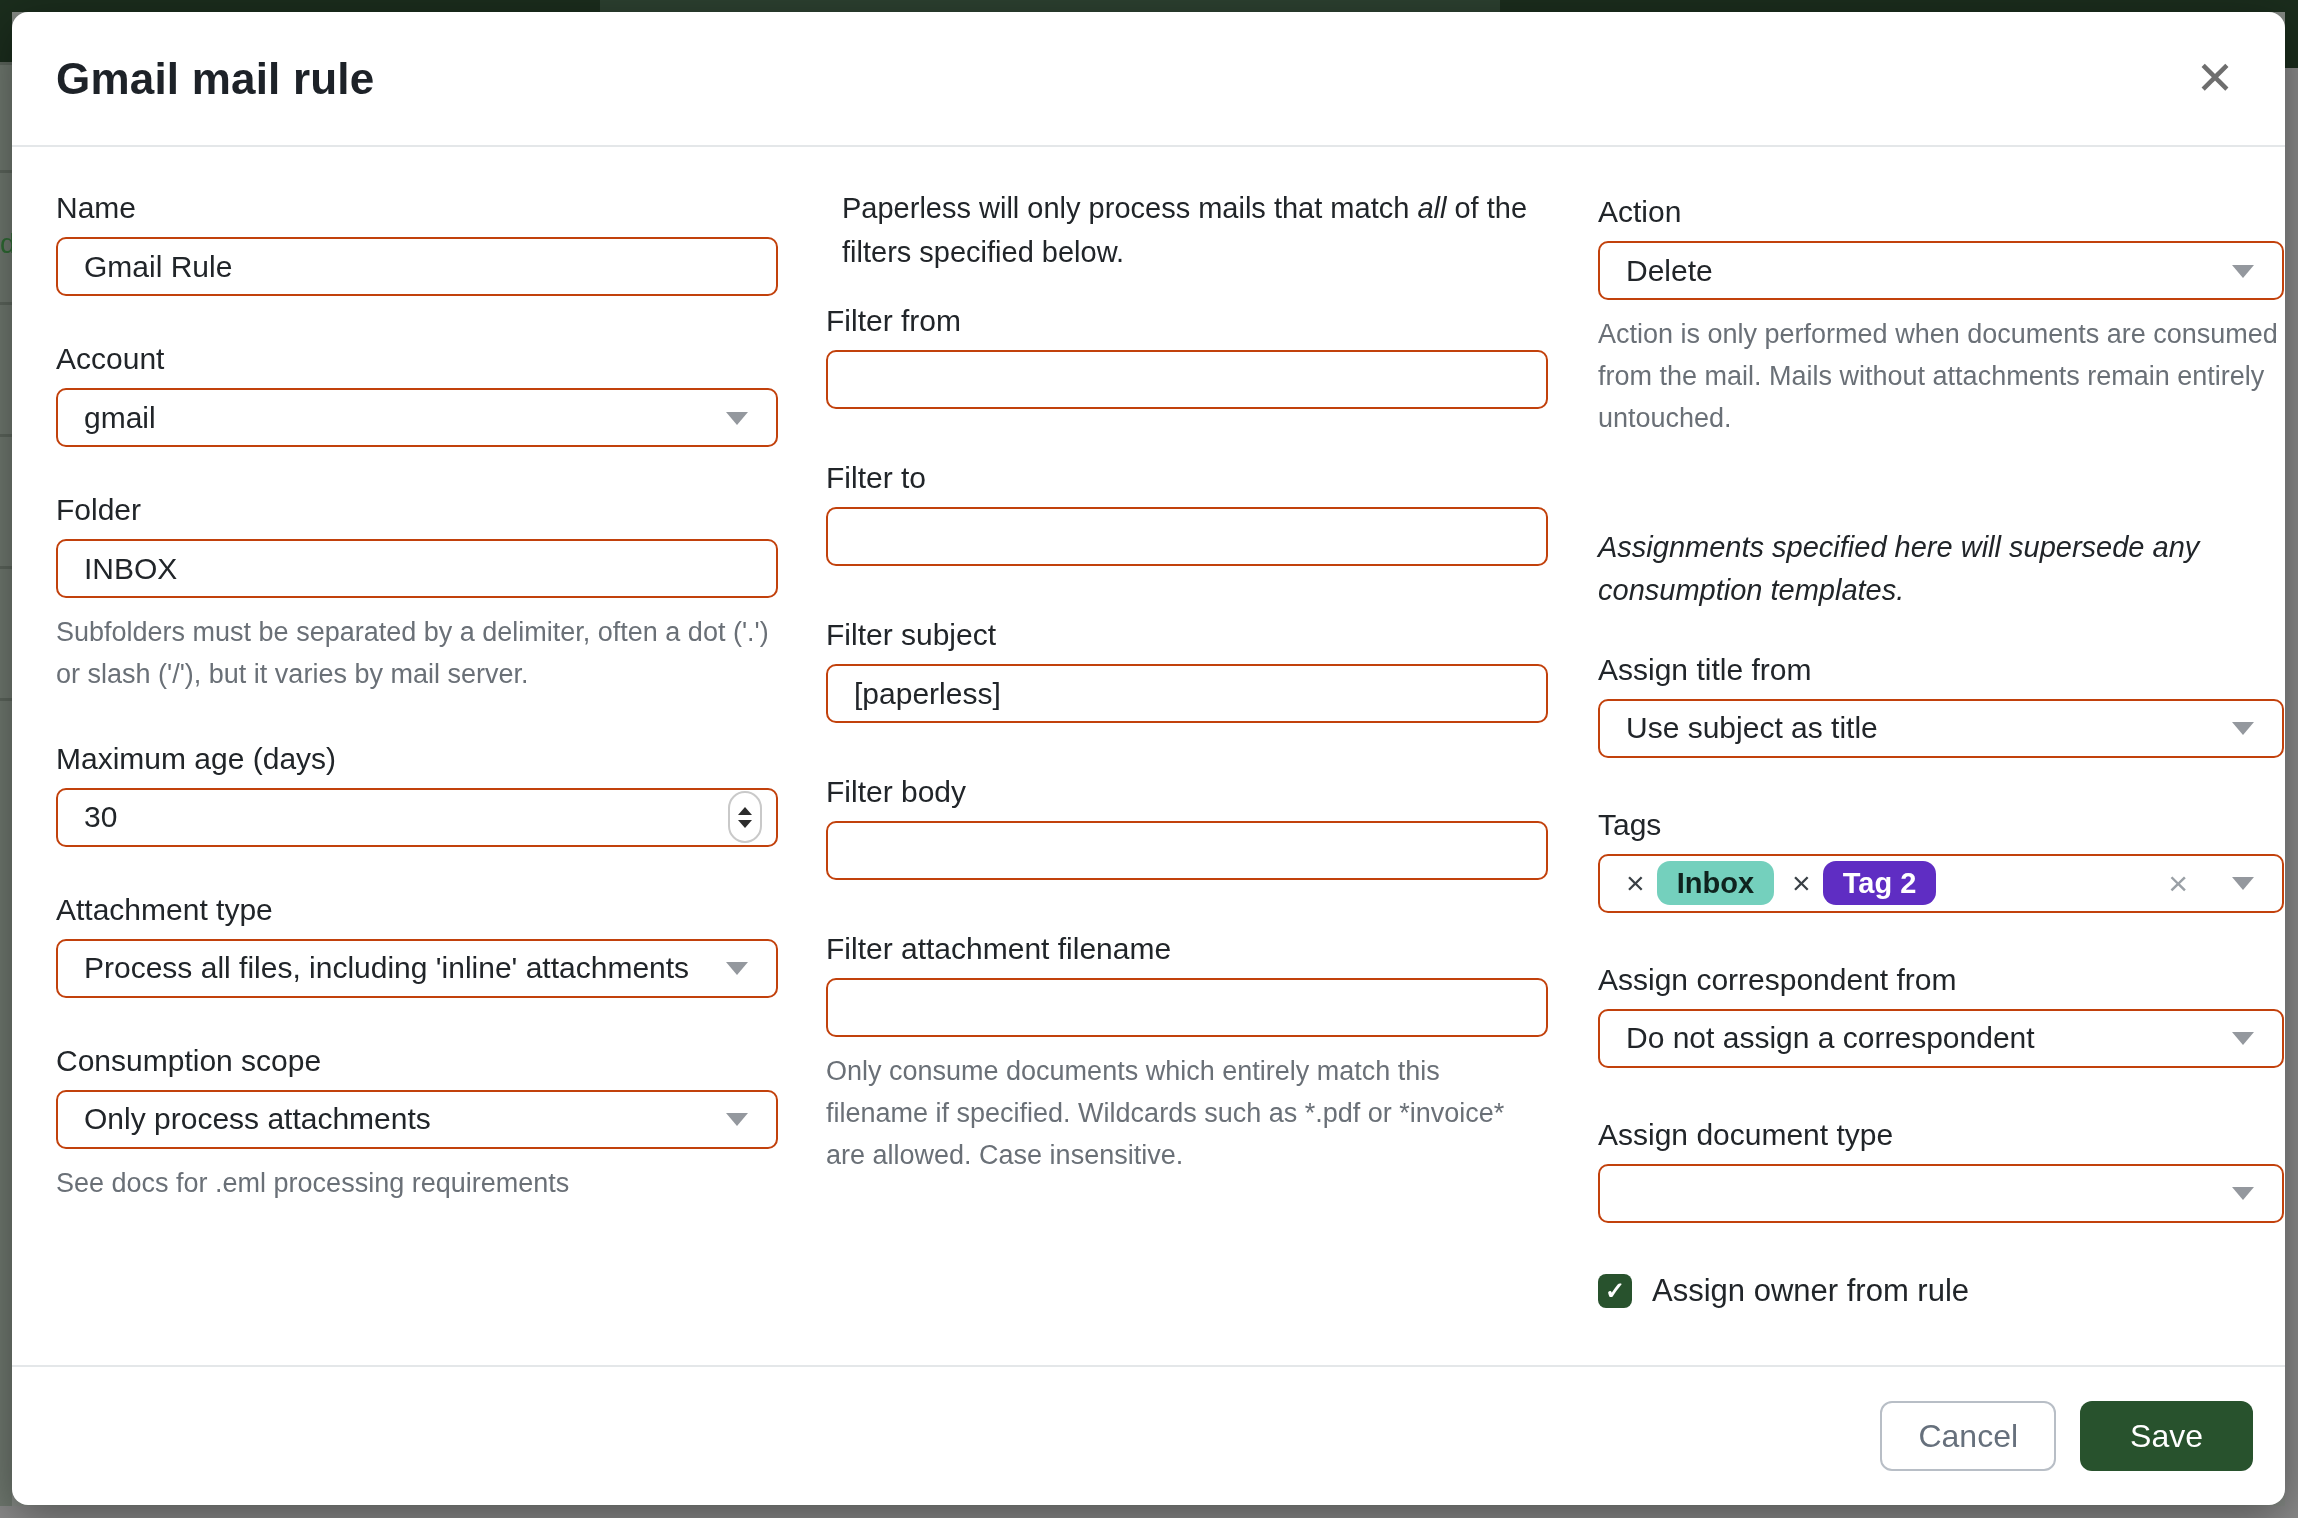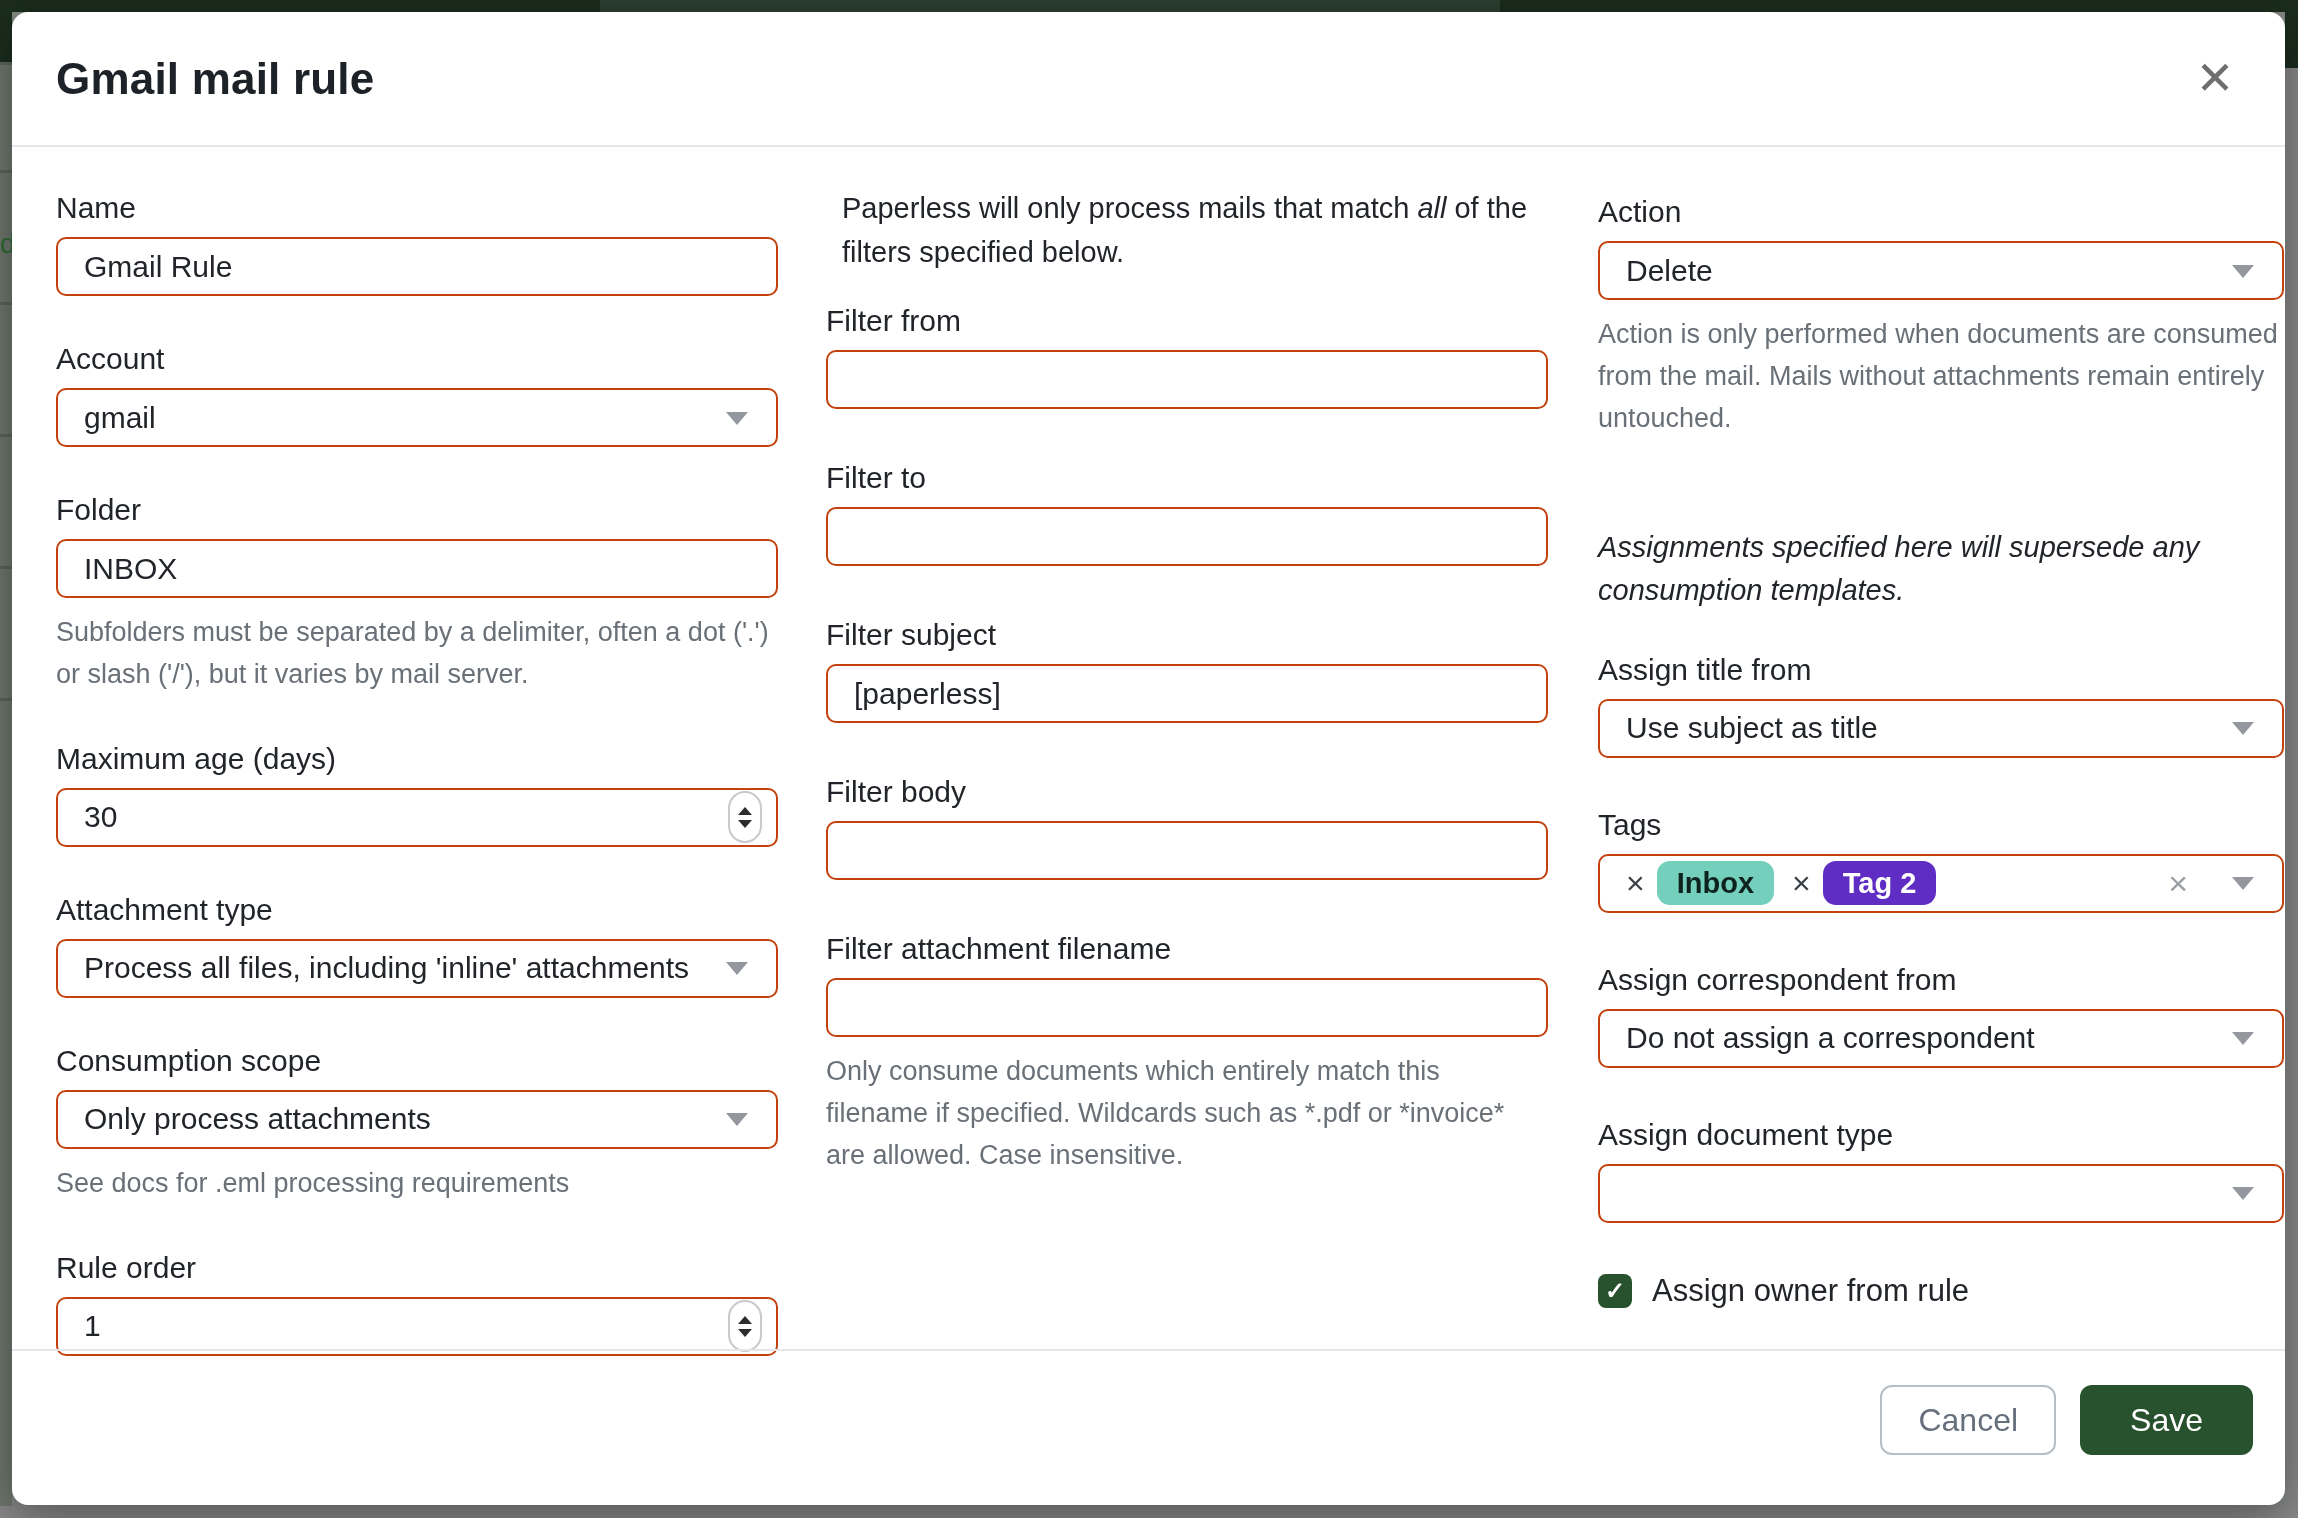--- a/index.html
+++ b/index.html
@@ -80,21 +80,21 @@
   
   .check-row{display:flex;align-items:center;margin-top:6px;}
   .checkbox{
     width:34px;height:34px;border-radius:8px;display:flex;align-items:center;justify-content:center;
     color:#fff;font-size:24px;font-weight:700;flex:0 0 auto;
   }
   .check-label{font-size:31px;color:#212529;margin-left:20px;}
 
   
   .modal-footer{
-    position:absolute;left:0;right:0;bottom:16px;height:140px;border-top:2px solid #e4e7e9;
+    position:absolute;left:0;right:0;bottom:0;height:140px;border-top:2px solid #e4e7e9;
     display:flex;align-items:center;justify-content:flex-end;gap:24px;padding:0 32px;box-sizing:border-box;
   }
   .btn{height:70px;border-radius:12px;font-size:32px;cursor:pointer;font-family:inherit;}
   .btn-cancel{background:#fff;border:2px solid #b8bec6;color:#66707c;padding:0 36px;}
   .btn-save{border:none;color:#fff;padding:0 50px;}
 </style>
 </head>
 <body>
 
 <div class="bd bd-top" style="background: rgb(27, 45, 29);"></div>
@@ -166,30 +166,20 @@
 
       <div class="group">
         <label class="fld">Consumption scope</label>
         <div class="control select">
           <span>Only process attachments</span>
           <span class="caret"></span>
         </div>
         <div class="help">See docs for .eml processing requirements</div>
       </div>
 
-      <div class="group">
-        <label class="fld">Rule order</label>
-        <div class="control">
-          <span>1</span>
-          <span class="stepper">
-            <span class="chev-up"></span>
-            <span class="chev-dn"></span>
-          </span>
-        </div>
-      </div>
 
     </div>
 
     <div class="col col2">
 
       <p class="intro"><span>Paperless will only process mails that match </span><em>all</em><span> of the filters specified below.</span></p>
 
       <div class="group">
         <label class="fld">Filter from</label>
         <input class="control" type="text" value="" style="">

